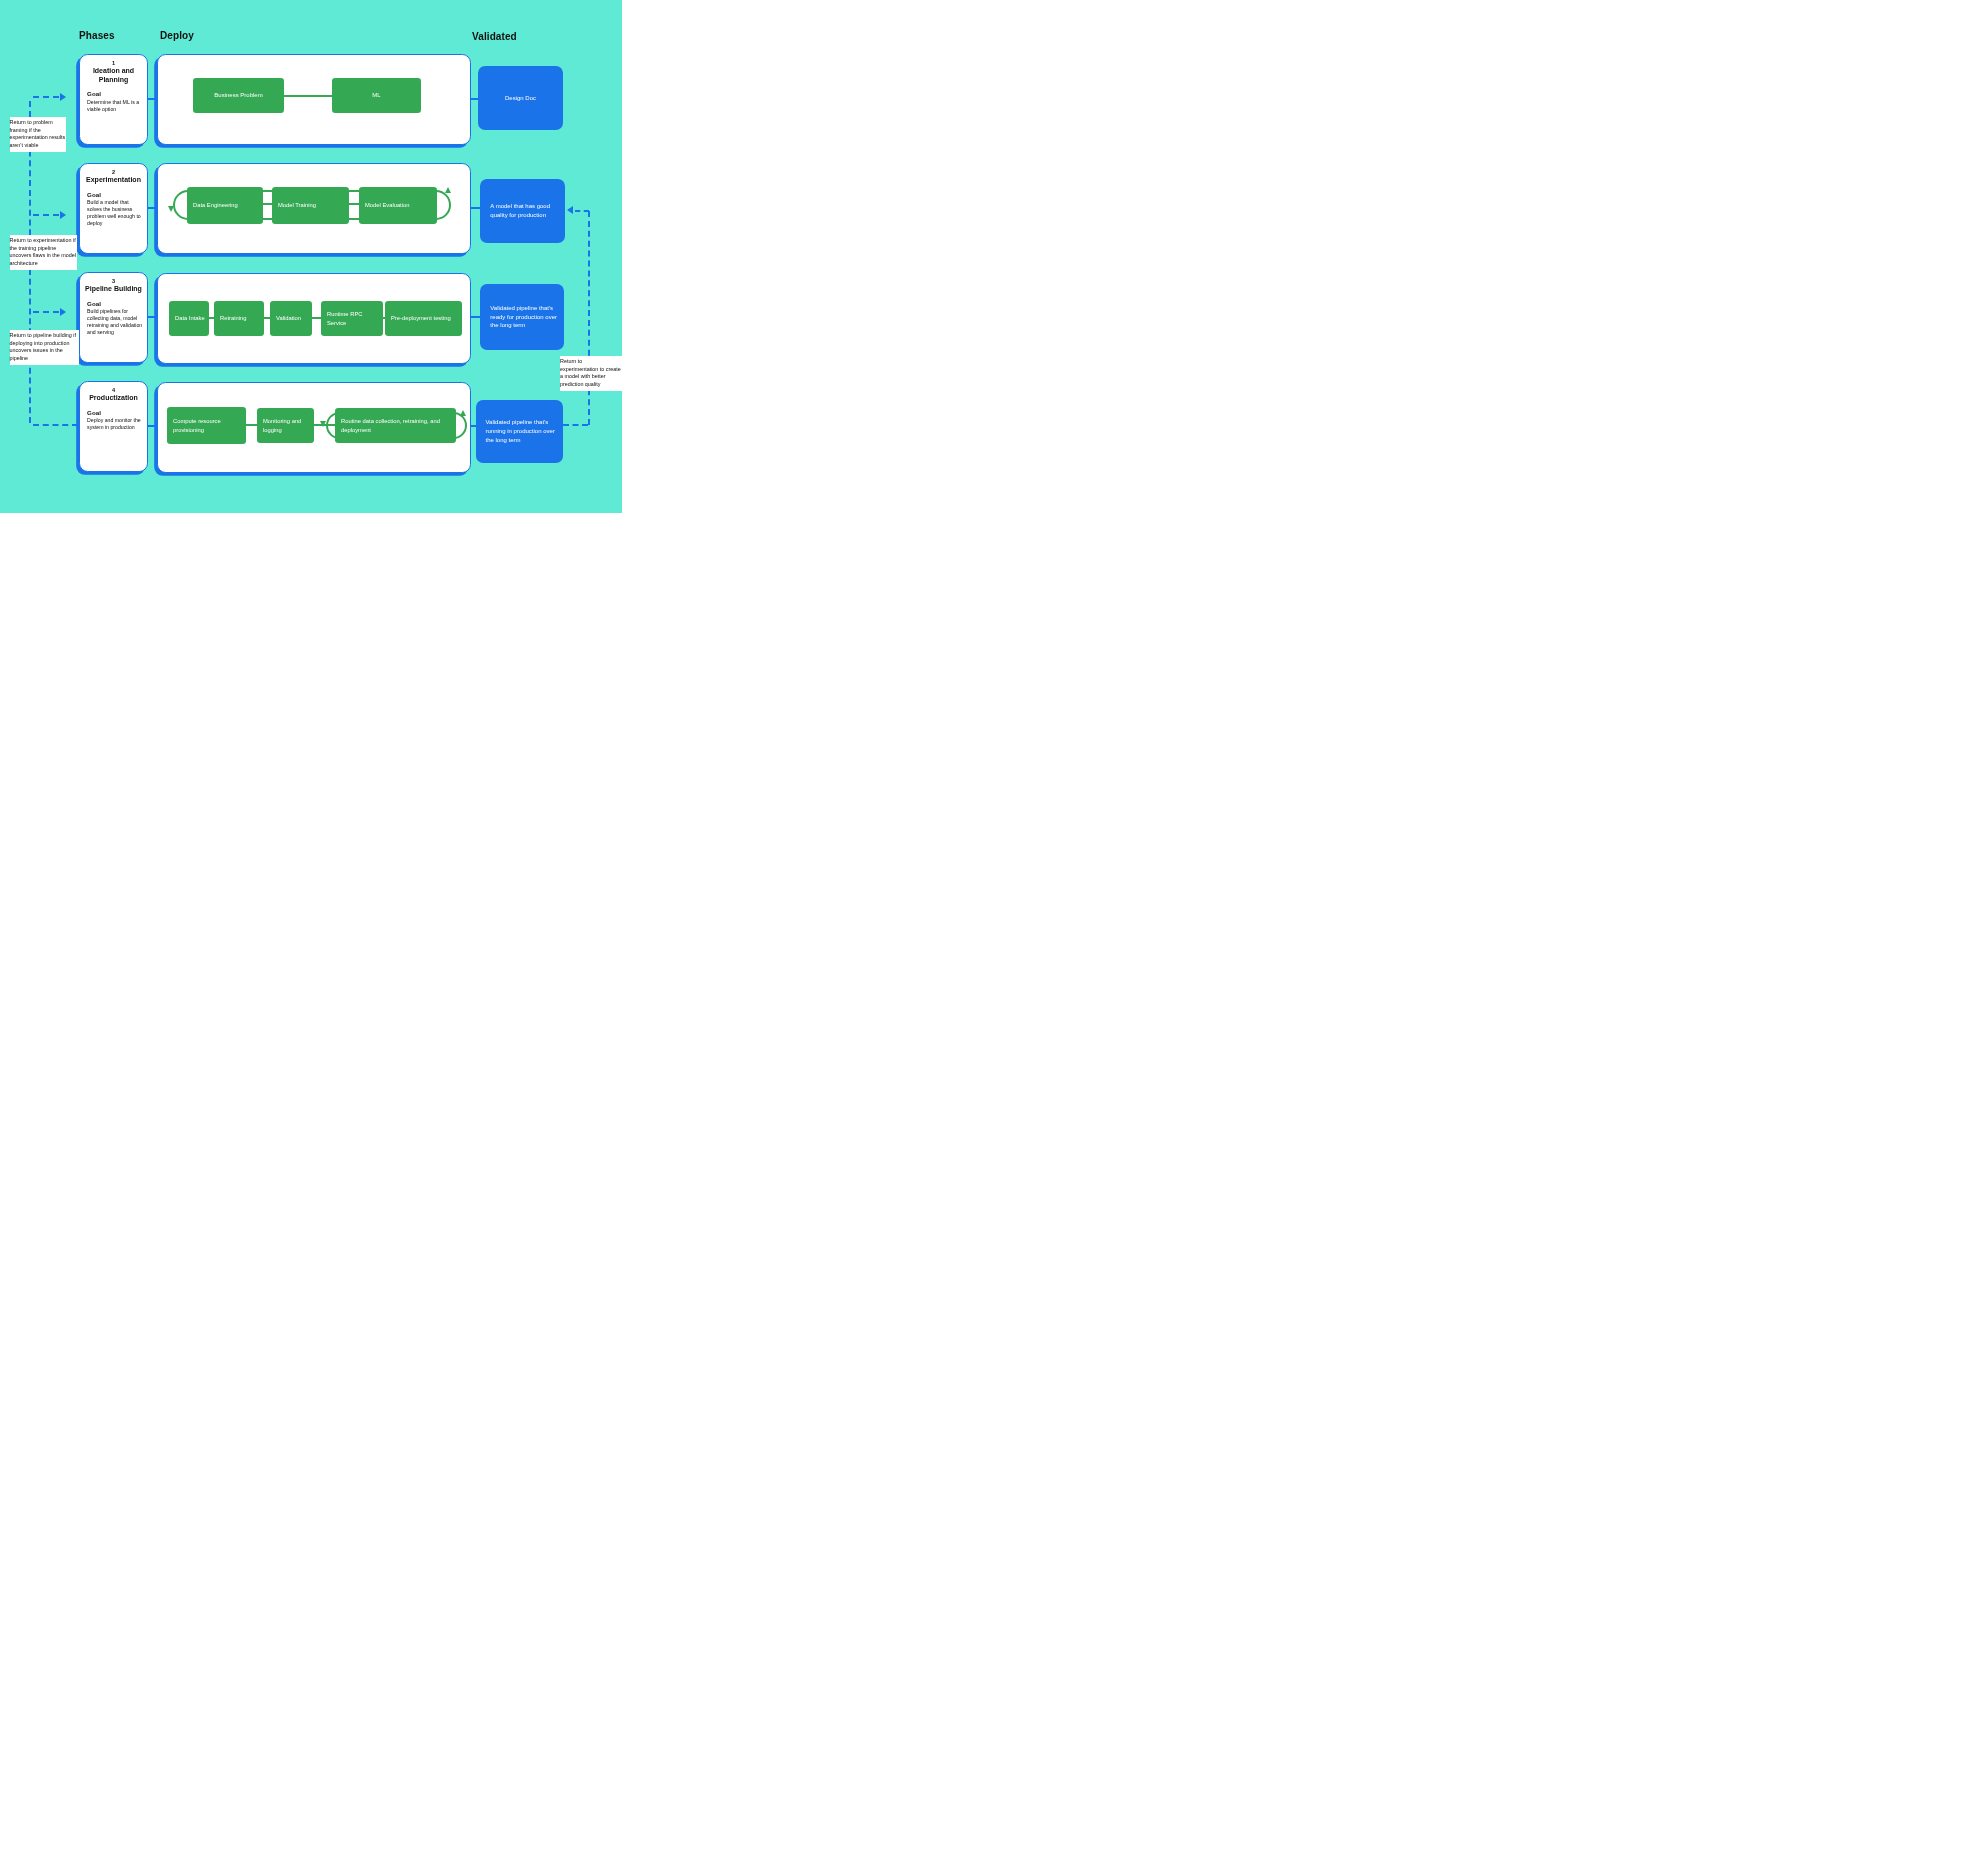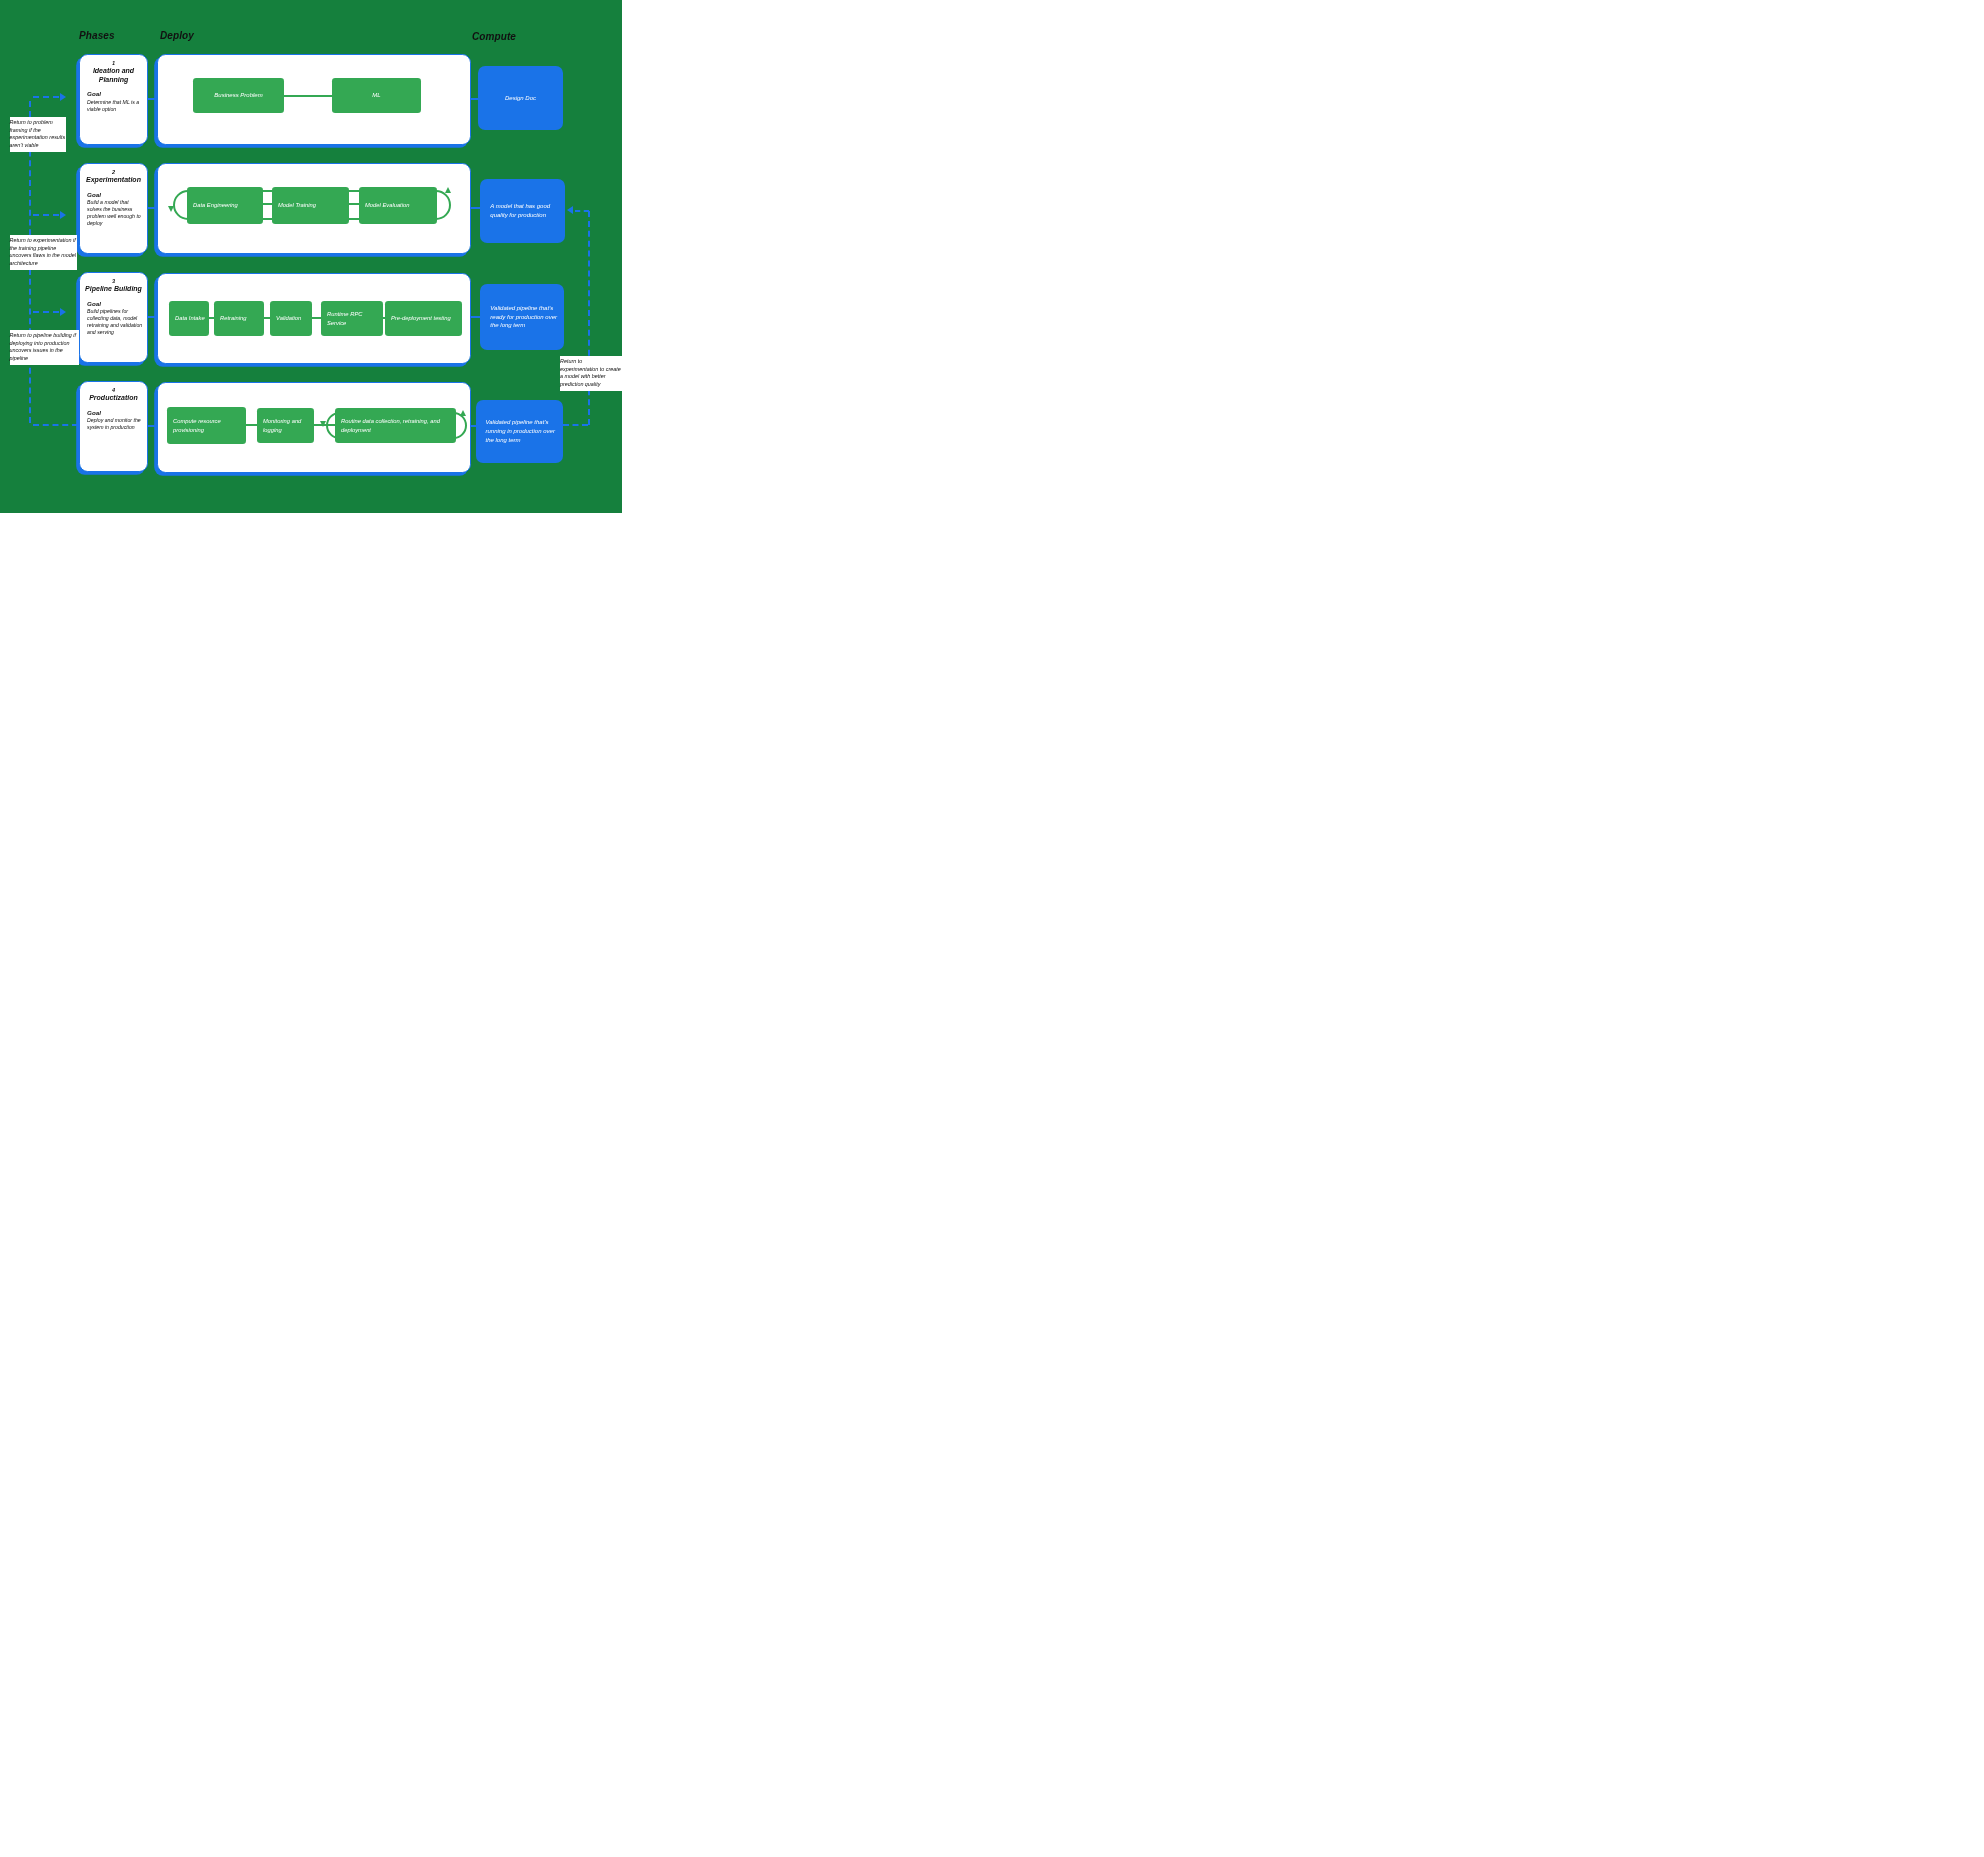--- a/index.html
+++ b/index.html
@@ -1,18 +1,18 @@
 <!DOCTYPE html>
 <html style="--blue: #1A73E8; --green: #34A853;font-size:6.4px"><head>
 <meta charset="utf-8">
 <style>
   :root { --blue:#1A73E8; --green:#34A853; }
   html,body{margin:0;padding:0;background:#fff;}
-  .canvas{position:relative;width:622px;height:513px;background:#15803d;
-          font-family:"Liberation Sans",sans-serif;color:#111;overflow:hidden;font-style:italic;}
+  .canvas{position:relative;width:622px;height:513px;background:#5eead4;
+          font-family:"Liberation Sans",sans-serif;color:#111;overflow:hidden;}
 
   .hdr{position:absolute;font-weight:bold;font-size:10px;letter-spacing:0.1px;}
   #hdr-phases{left:79px;top:30px}
   #hdr-tasks{left:160px;top:30px}
   #hdr-outcomes{left:472px;top:31px}
 
   .phase{position:absolute;left:79px;width:69px;height:91px;background:#fff;
          border:1.6px solid var(--blue);border-radius:8.7px;box-sizing:border-box;
          box-shadow:-2.8px 2.8px 0 0 var(--blue);z-index:3;}
   #ph1{top:54px}#ph2{top:163px}#ph3{top:272px}#ph4{top:381px}
@@ -109,21 +109,21 @@
   #n3{left:9.5px;top:330px;width:69px}
   #n4{left:560px;top:356px;width:62px}
 </style>
 </head>
 <body>
 
 <div class="canvas">
 
   <div class="hdr" id="hdr-phases">Phases</div>
   <div class="hdr" id="hdr-tasks">Deploy</div>
-  <div class="hdr" id="hdr-outcomes">Compute</div>
+  <div class="hdr" id="hdr-outcomes">Validated</div>
 
   <div class="vdash" id="lrail"></div>
   <div class="hdash" id="lb1"></div>
   <div class="barrow right" id="la1"></div>
   <div class="hdash" id="lb2"></div>
   <div class="barrow right" id="la2"></div>
   <div class="hdash" id="lb3"></div>
   <div class="barrow right" id="la3"></div>
   <div class="hdash" id="lb4"></div>
 

